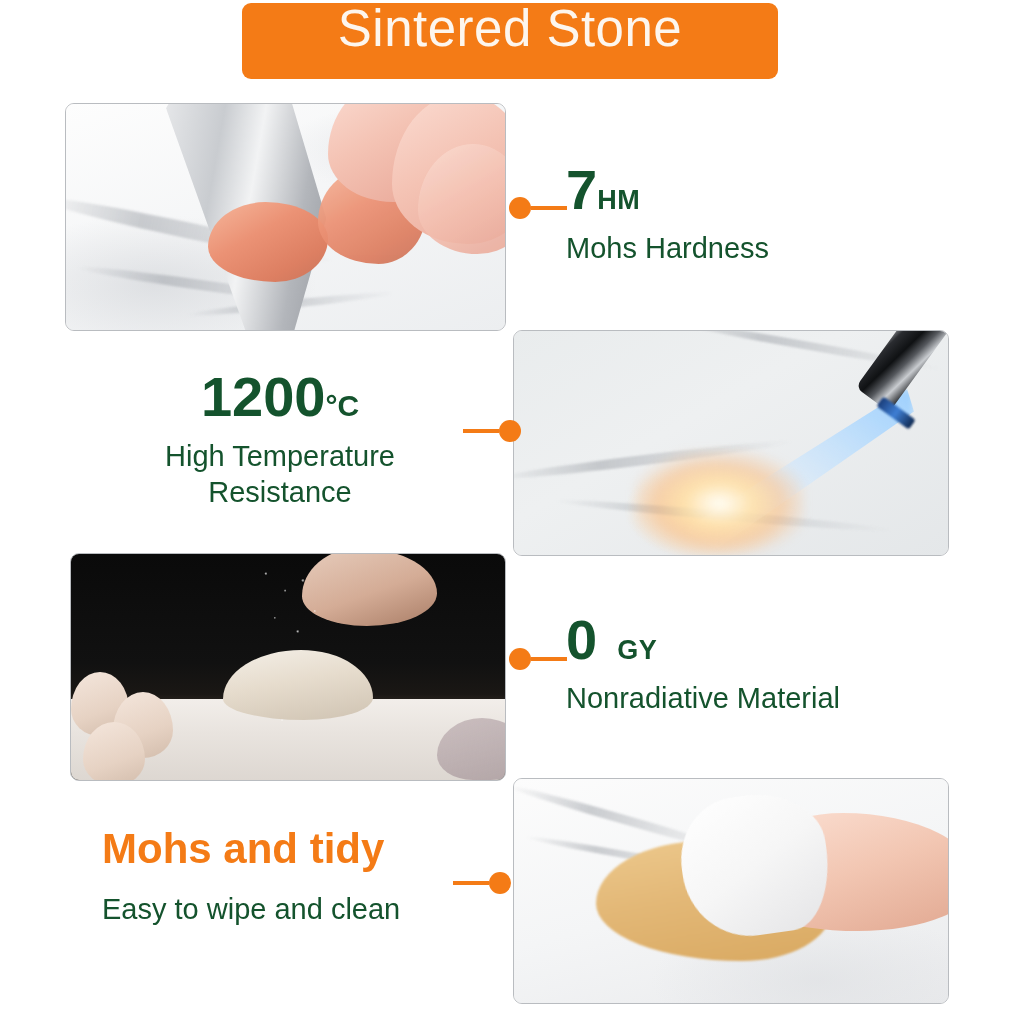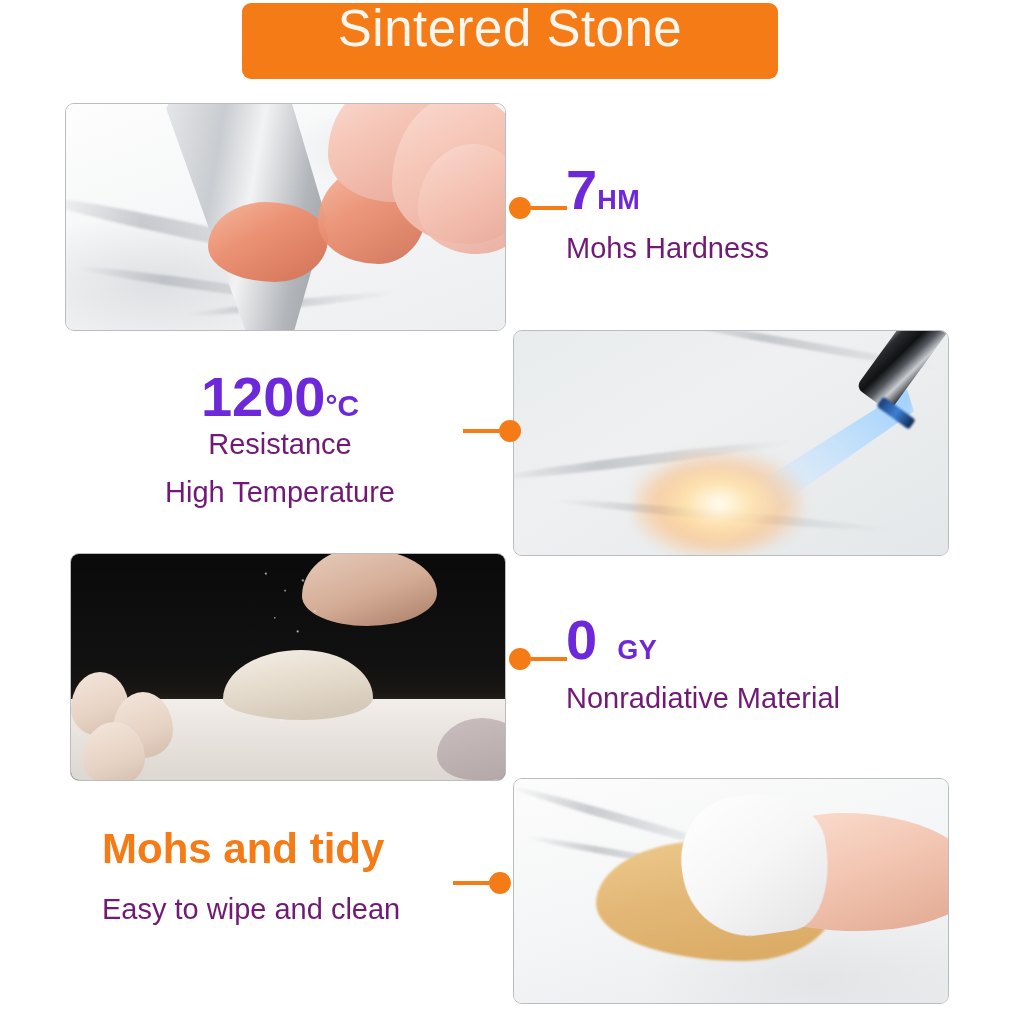--- a/index.html
+++ b/index.html
@@ -222,29 +222,29 @@
     width: 250px; height: 118px;
     background: linear-gradient(160deg, #fce2d6 0%, #f2c6b2 50%, #e0a68f 100%);
     border-radius: 46% 54% 48% 52% / 62% 58% 42% 38%;
     filter: blur(0.6px);
   }
 
   
   .stat { position: absolute; }
   .stat .value {
     font-weight: bold;
-    color: #6d28d9;
+    color: #14532d;
     line-height: 1;
     white-space: nowrap;
   }
   .stat .value .big { font-size: 56px; font-weight: bold; }
   .stat .value .unit { font-size: 27px; font-weight: bold; letter-spacing: 0.5px; }
   .stat .value .deg { font-size: 30px; font-weight: bold; }
   .stat .caption {
-    color: #701a75;
+    color: #14532d;
     font-size: 29px;
     line-height: 1.18;
     white-space: nowrap;
   }
 
   
   .connector-left {
     position: absolute;
     display: flex;
     align-items: center;
@@ -344,22 +344,22 @@
       <div class="hotspot"></div>
       <div class="torch-body"></div>
       <div class="torch-ring"></div>
     </div>
   </div>
 
   <div class="stat" id="stat-temp">
     <div class="value">
       <span class="big">1200</span><span class="deg">°C</span>
     </div>
+    <div class="caption">High Temperature</div>
     <div class="caption" style="margin-top:2px;">Resistance</div>
-    <div class="caption">High Temperature</div>
   </div>
   <div class="connector-right" id="conn-temp">
     <span class="line"></span>
     <span class="dot"></span>
   </div>
 
   <div class="photo" id="panel-dough">
     <div class="inner">
       <div class="dough-bg"></div>
       <div class="counter"></div>

